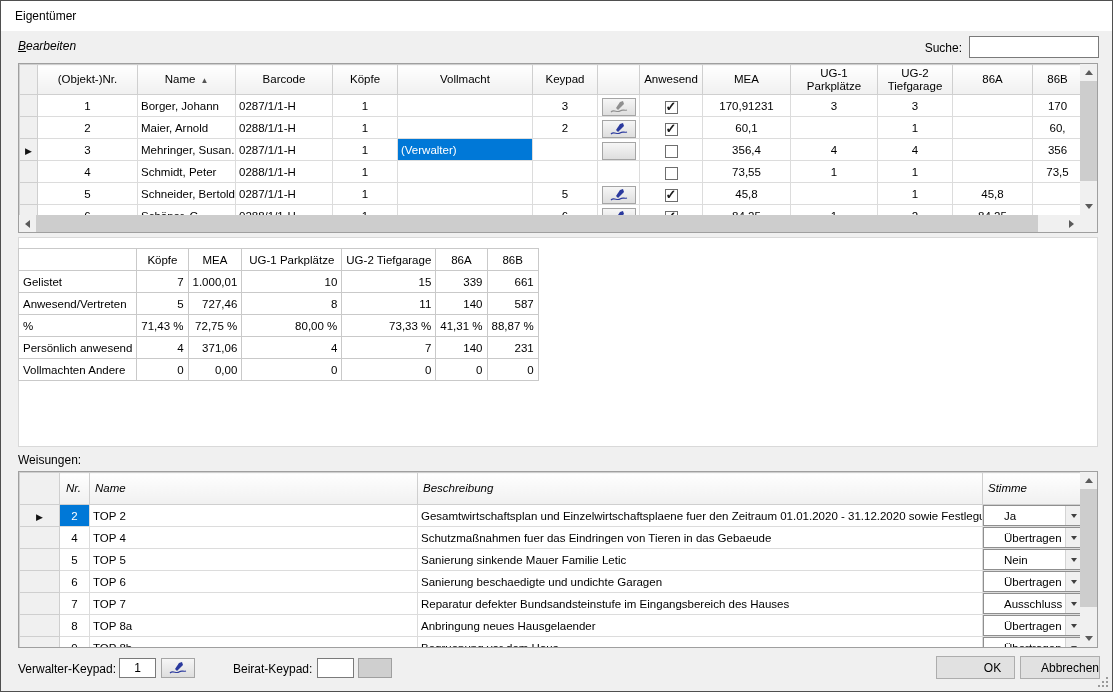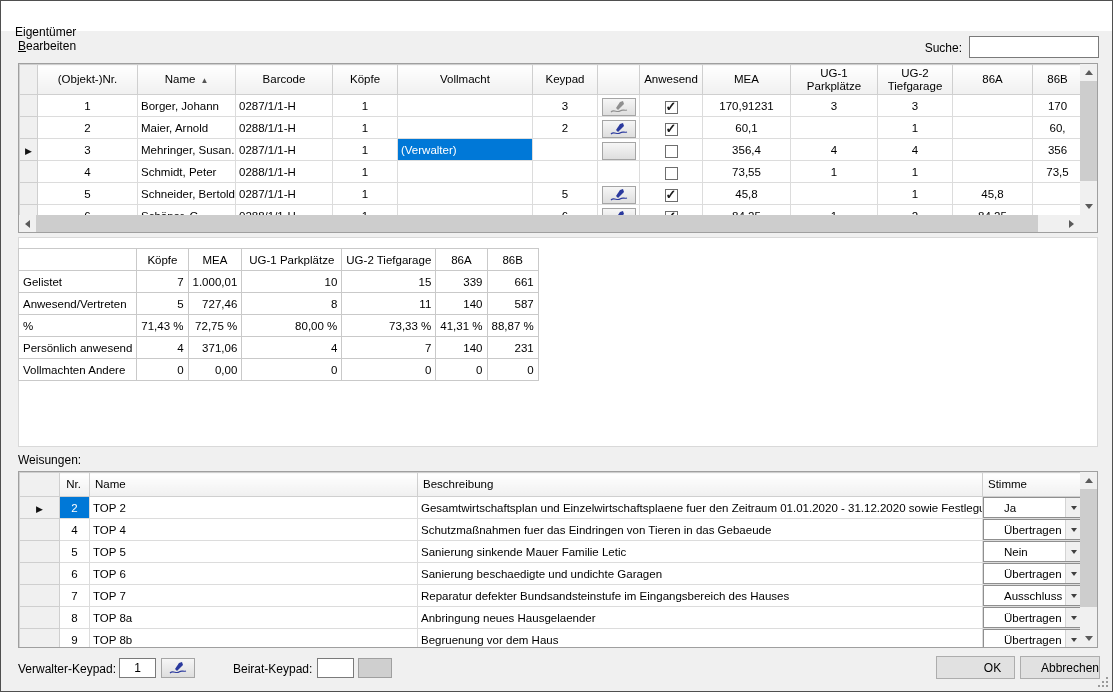--- a/index.html
+++ b/index.html
@@ -1,22 +1,22 @@
 <!DOCTYPE html>
 <html><head>
 <meta charset="utf-8">
 <style>
   * { box-sizing: border-box; margin: 0; padding: 0; }
   body { font-family: "Liberation Sans", sans-serif; font-size: 12px; color: #000; background: #bfbfbf; }
   .window { position: relative; width: 1113px; height: 692px; background: #f0f0f0; border: 1px solid #4f4f4f; overflow: hidden; }
 
   
   .titlebar { position: absolute; left: 0; top: 0; right: 0; height: 30px; background: #ffffff; }
-  .title { position: absolute; left: 14px; top: 16px; line-height: 30px; }
-  .menu-item { position: absolute; left: 10px; top: 35px; padding: 3px 7px; }
+  .title { position: absolute; left: 14px; top: 0; line-height: 30px; }
+  .menu-item { position: absolute; left: 10px; top: 35px; padding: 3px 7px; font-style: italic; }
   .menu-item u { text-decoration: underline; }
   .search-label { position: absolute; right: 150px; top: 40px; }
   .search-input { position: absolute; right: 13px; top: 35px; width: 130px; height: 22px; border: 1px solid #7a7a7a; background: #fff; padding: 2px 4px; font: inherit; }
 
   
   .grid-wrap { position: absolute; background: #fff; border: 1px solid #9f9f9f; }
   .grid-body { position: absolute; overflow: hidden; background: #f9a8d4; }
   table.grid { border-collapse: collapse; table-layout: fixed; font-size: 11.5px; }
   .grid th { height: 30px; background: linear-gradient(#ffffff, #f0f0f0); border: 1px solid #cfcfcf; font-weight: normal; padding: 1px 3px; text-align: center; line-height: 13px; position: relative; }
   .grid td { height: 22px; border: 1px solid #dcdcdc; padding: 1px 3px; overflow: hidden; white-space: nowrap; background: #fff; }
@@ -68,21 +68,21 @@
   .sum th, .sum td { border: 1px solid #c9c9c9; height: 22px; padding: 1px 4px; background: #fff; font-weight: normal; white-space: nowrap; overflow: hidden; }
   .sum th { text-align: center; }
   .sum td.lbl { text-align: left; }
   .sum td.num { text-align: right; }
 
   
   .weis-label { position: absolute; left: 17px; top: 452px; }
   #weis-wrap { left: 17px; top: 470px; width: 1080px; height: 177px; }
   #weis-body { left: 0; top: 0; right: 17px; bottom: 0; }
   #weis-table { width: 1063px; }
-  #weis-table th { height: 24px; text-align: left; padding-left: 5px; }
+  #weis-table th { height: 32px; text-align: left; padding-left: 5px; font-style: italic; }
   #weis-table th.cth { text-align: center; padding-left: 1px; }
   td.combo-cell { padding: 0 !important; }
   .combo { display: flex; align-items: center; height: 21px; width: 100%; border: 1px solid #8f8f8f; background: #fff; }
   .combo-val { flex: 1; padding-left: 20px; overflow: hidden; white-space: nowrap; }
   .combo-btn { width: 16px; height: 100%; display: flex; align-items: center; justify-content: center; background: #f0f0f0; border-left: 1px solid #d4d4d4; }
   .arr-down { width: 0; height: 0; border-left: 3.5px solid transparent; border-right: 3.5px solid transparent; border-top: 4px solid #404040; }
 
   
   .flabel { position: absolute; top: 661px; }
   .fld { position: absolute; border: 1px solid #7a7a7a; background: #fff; height: 20px; font: inherit; text-align: center; padding: 0 2px; }

